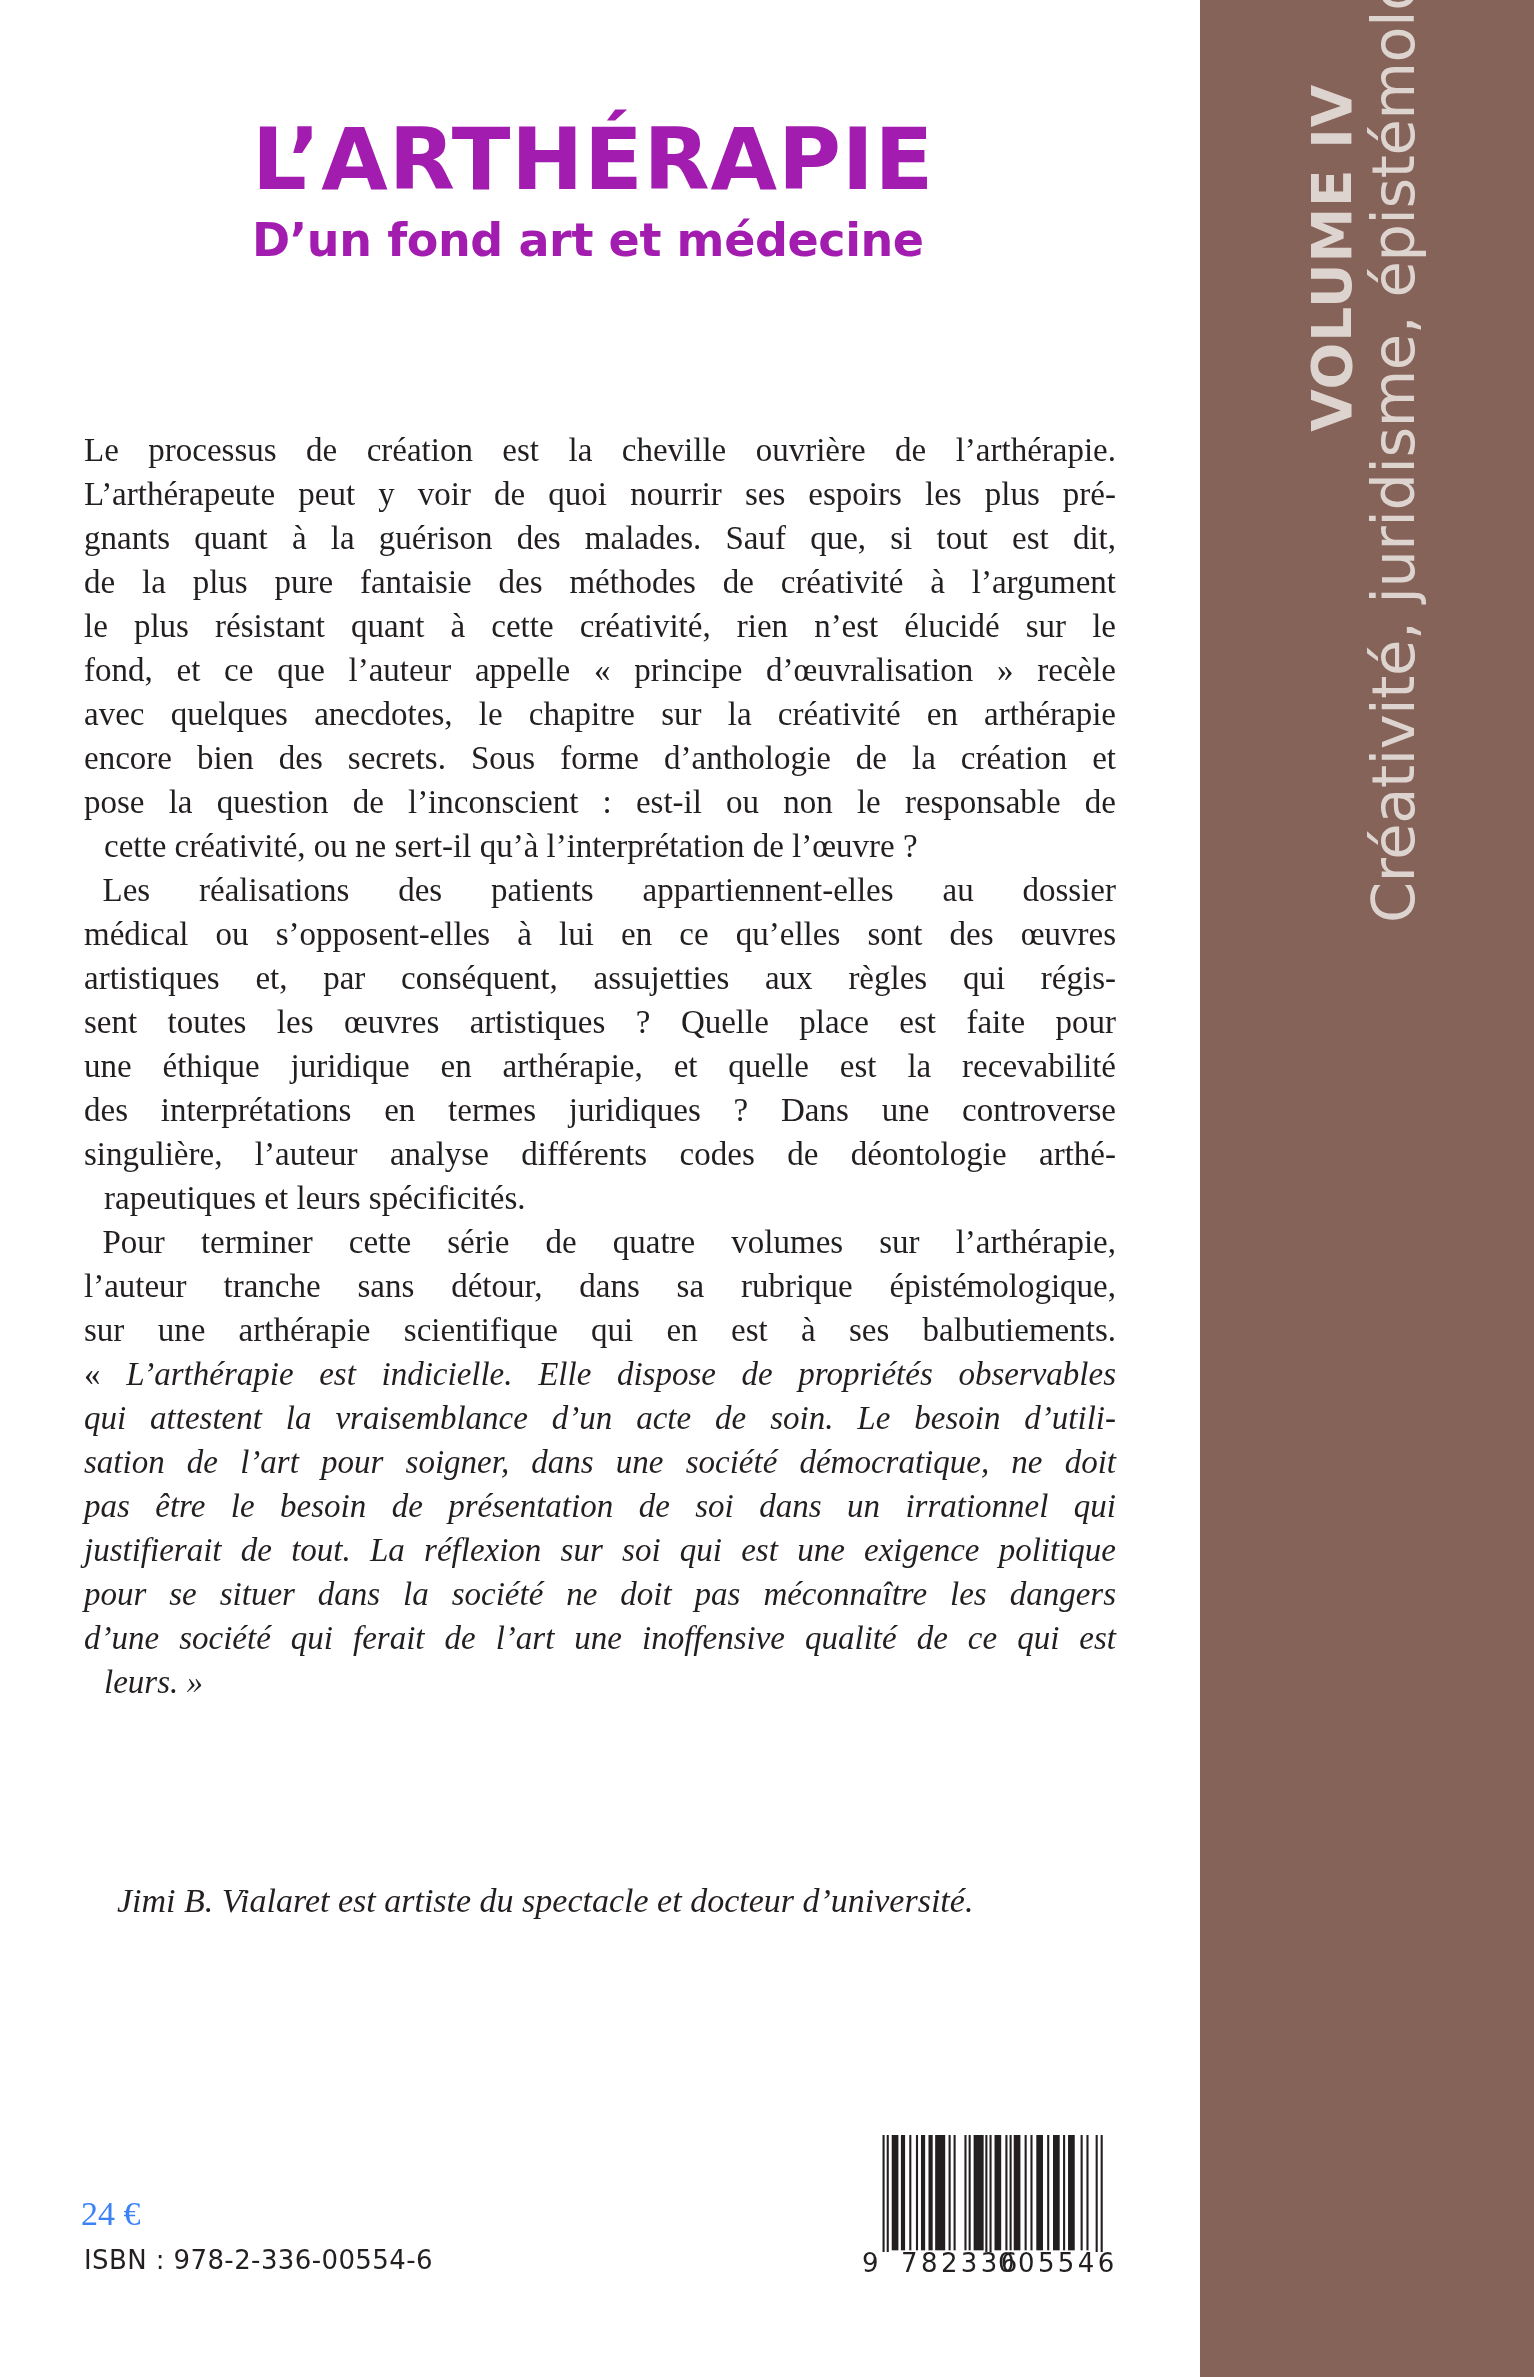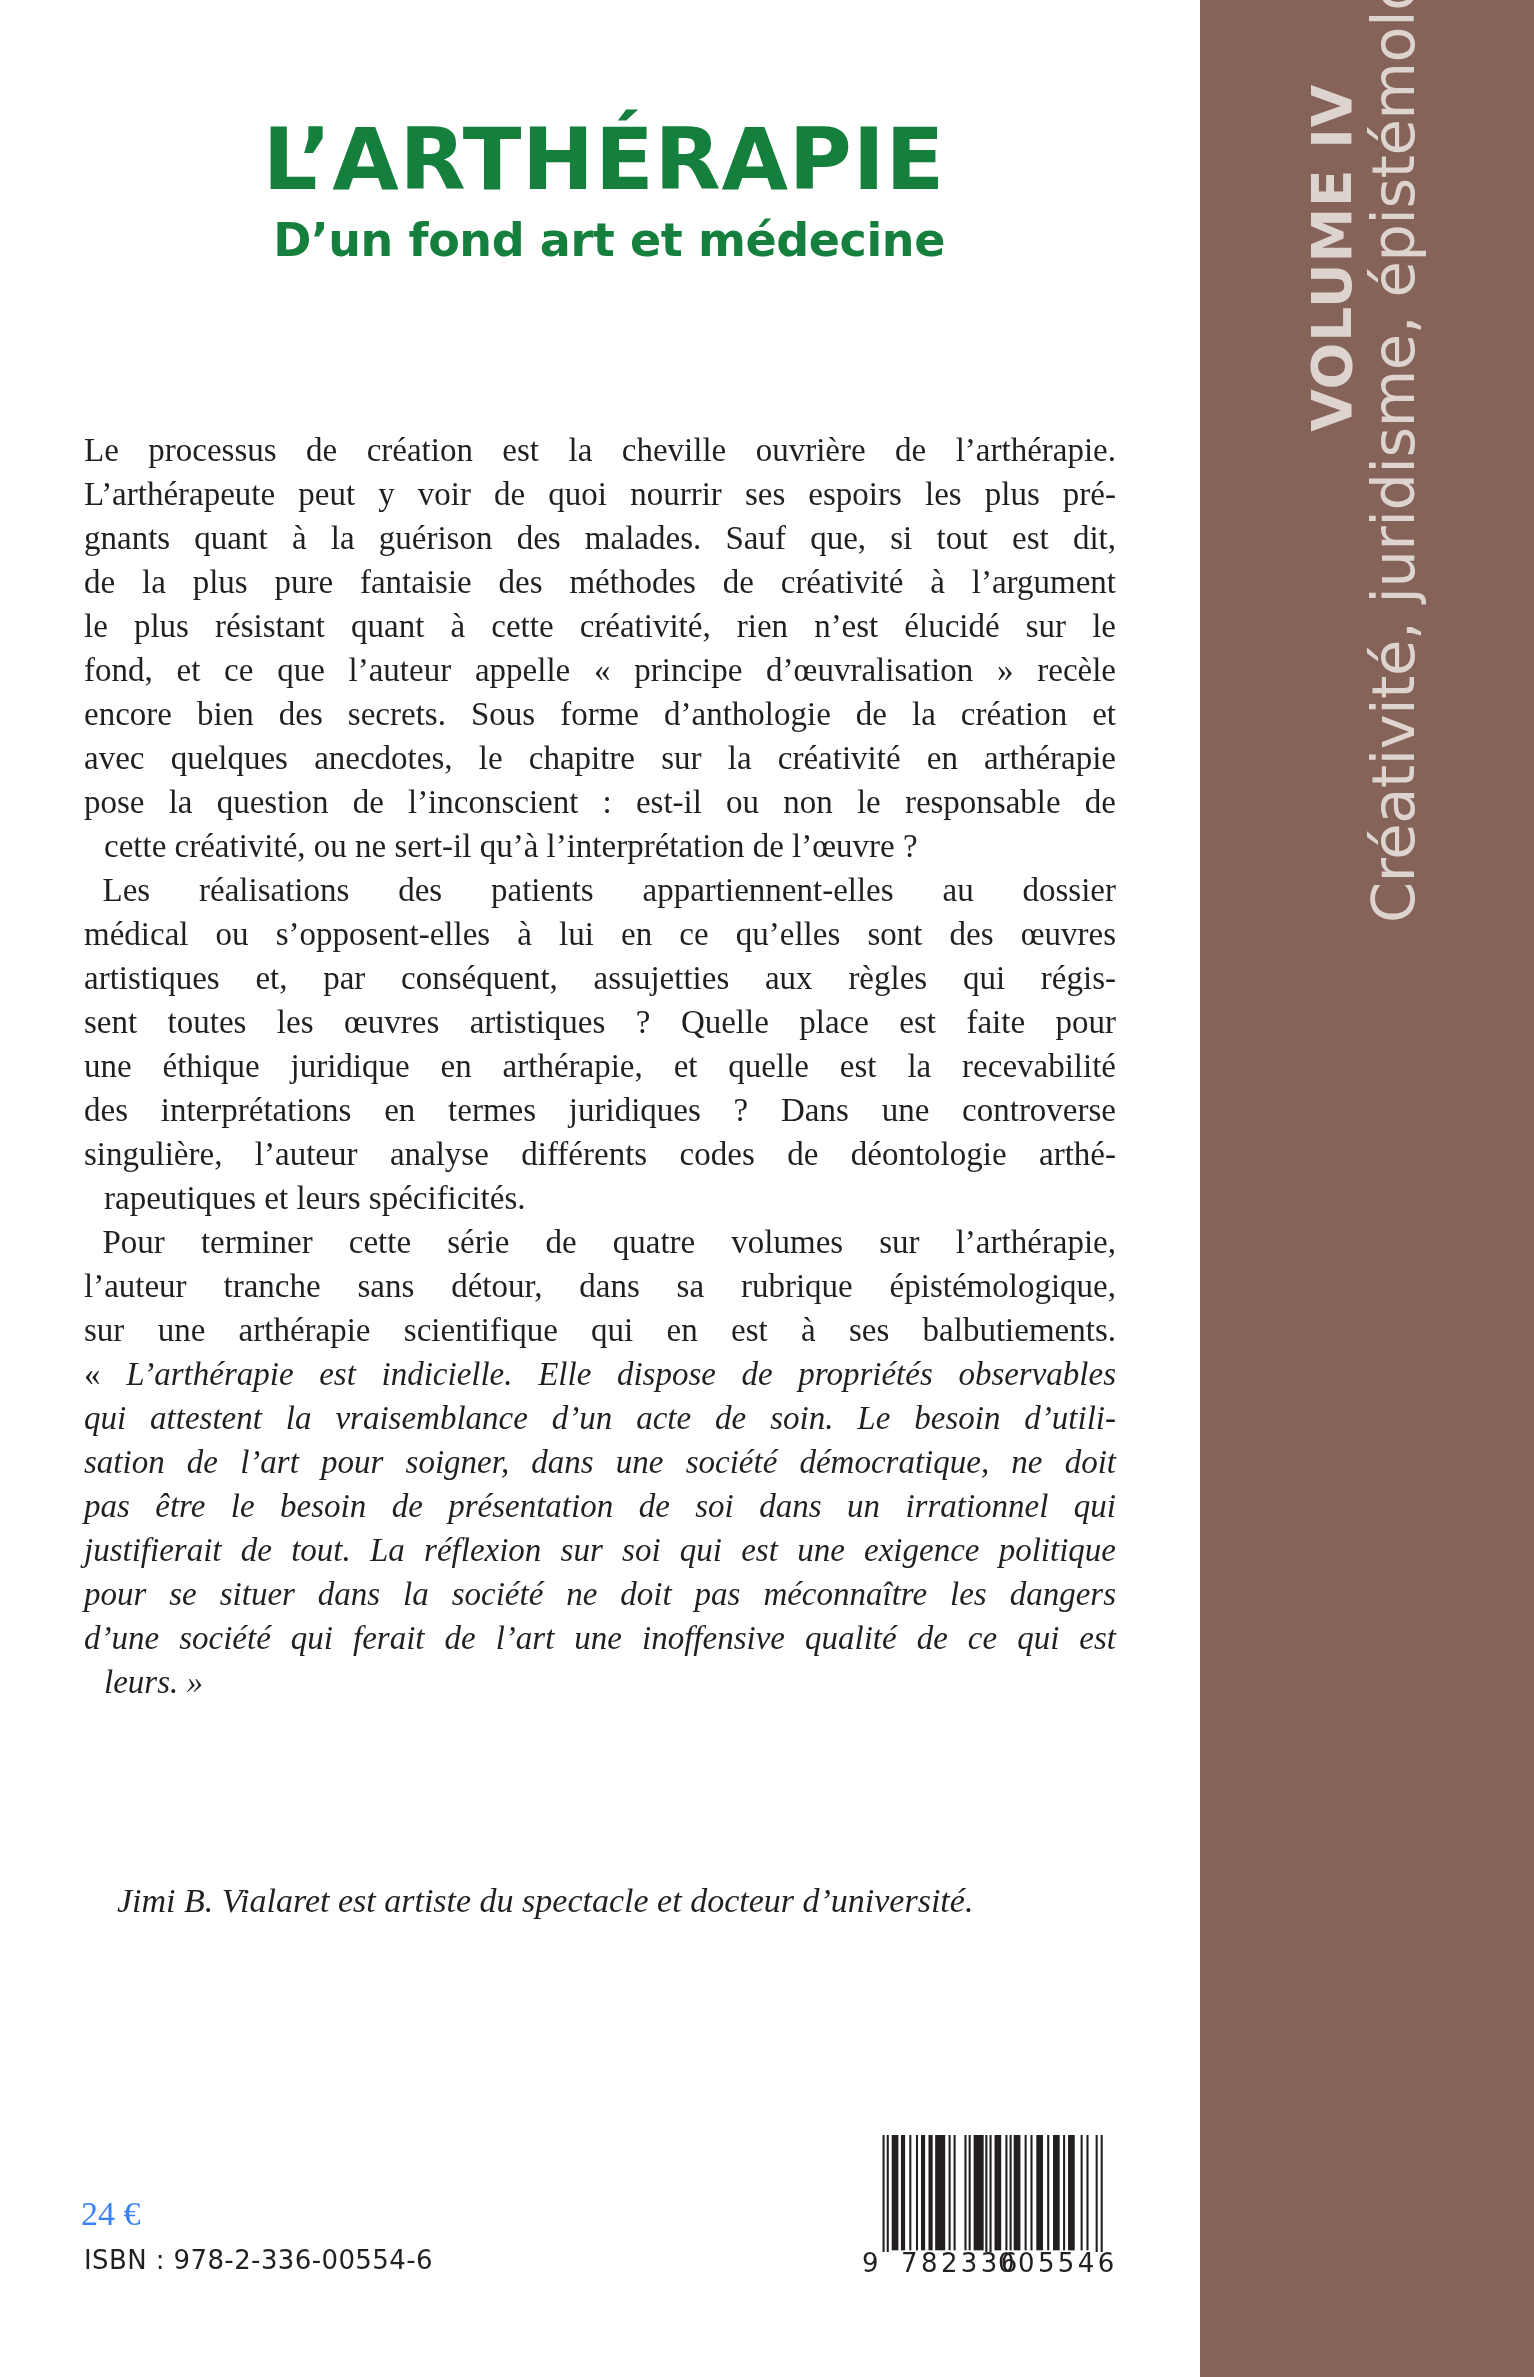--- a/index.html
+++ b/index.html
@@ -1,20 +1,20 @@
 <!DOCTYPE html>
 <html style="font-size:13.4px"><head>
 <meta charset="utf-8">
 <style>
   html, body { margin:0; padding:0; }
   body {
     width:1534px; height:2377px; position:relative; overflow:hidden;
     background:#ffffff; font-family:"Liberation Serif", serif; color:#231f20;
   }
-  .title-block { position:absolute; left:252px; top:116px; width:693px; text-align:right; color:#15803d; }
+  .title-block { position:absolute; left:252px; top:116px; width:693px; text-align:left; color:#a21caf; }
   .main-title {
     font-family:"DejaVu Sans", sans-serif; font-weight:bold; font-size:86px; line-height:87px;
     letter-spacing:0.8px; white-space:nowrap;
   }
   .sub-title {
     font-family:"DejaVu Sans", sans-serif; font-weight:bold; font-size:46px; line-height:50px;
     margin-top:11.7px; white-space:nowrap; letter-spacing:-0.4px;
   }
   .body-text { position:absolute; left:84px; top:428px; width:1032px; font-size:33px; }
   .line {
@@ -70,22 +70,22 @@
   <div class="sub-title">D’un fond art et médecine</div>
 </div>
 
 <div class="body-text">
   <div class="line">Le processus de création est la cheville ouvrière de l’arthérapie.</div>
   <div class="line">L’arthérapeute peut y voir de quoi nourrir ses espoirs les plus pré-</div>
   <div class="line">gnants quant à la guérison des malades. Sauf que, si tout est dit,</div>
   <div class="line">de la plus pure fantaisie des méthodes de créativité à l’argument</div>
   <div class="line">le plus résistant quant à cette créativité, rien n’est élucidé sur le</div>
   <div class="line">fond, et ce que l’auteur appelle « principe d’œuvralisation » recèle</div>
+  <div class="line">avec quelques anecdotes, le chapitre sur la créativité en arthérapie</div>
   <div class="line">encore bien des secrets. Sous forme d’anthologie de la création et</div>
-  <div class="line">avec quelques anecdotes, le chapitre sur la créativité en arthérapie</div>
   <div class="line">pose la question de l’inconscient : est-il ou non le responsable de</div>
   <div class="line last">cette créativité, ou ne sert-il qu’à l’interprétation de l’œuvre ?</div>
 
   <div class="line indent">Les réalisations des patients appartiennent-elles au dossier</div>
   <div class="line">médical ou s’opposent-elles à lui en ce qu’elles sont des œuvres</div>
   <div class="line">artistiques et, par conséquent, assujetties aux règles qui régis-</div>
   <div class="line">sent toutes les œuvres artistiques ? Quelle place est faite pour</div>
   <div class="line">une éthique juridique en arthérapie, et quelle est la recevabilité</div>
   <div class="line">des interprétations en termes juridiques ? Dans une controverse</div>
   <div class="line">singulière, l’auteur analyse différents codes de déontologie arthé-</div>

